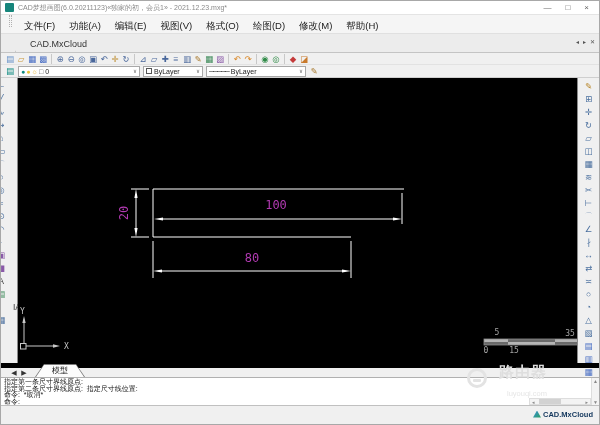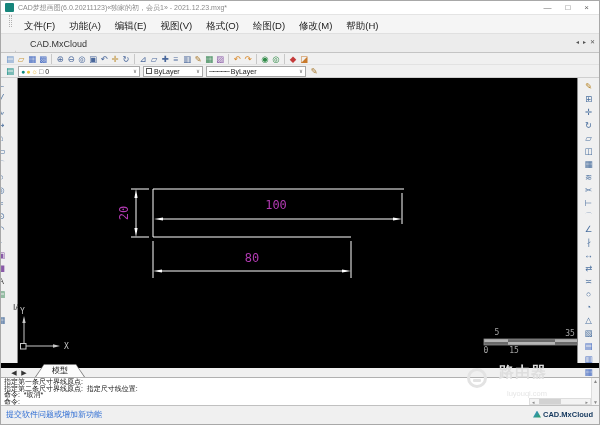--- a/index.html
+++ b/index.html
@@ -322,20 +322,19 @@
 
   <div class="watermark">
     <div class="wm-circle">
         <i></i>
       </div>
     <div class="wm-title">路由器</div>
     <div class="wm-sub">luyouqi.com</div>
   </div>
 
   <div class="statusbar">
-    <span class="status-link">提交软件问题或增加新功能</span>
     <div class="brand">
       <span class="brand-icon"></span>
       <span class="brand-text">CAD.MxCloud</span>
     </div>
   </div>
 
 </div>
 
 </body></html>

